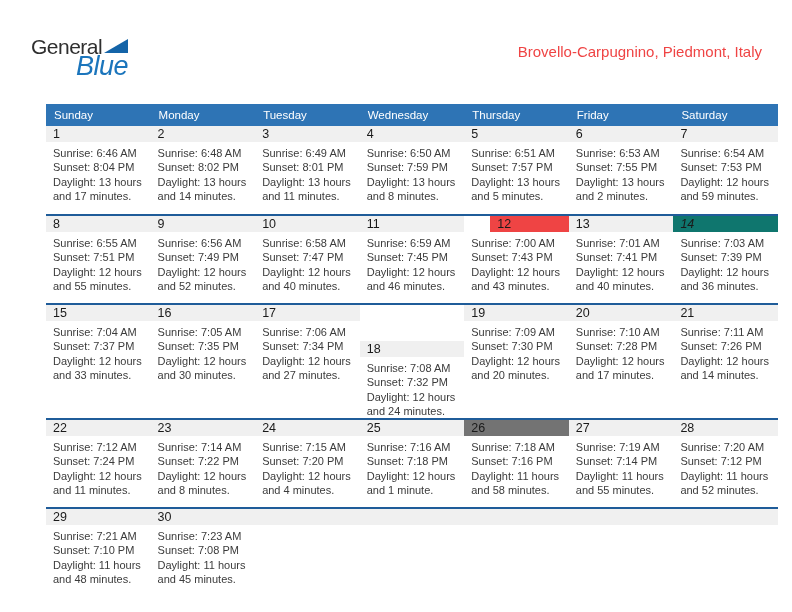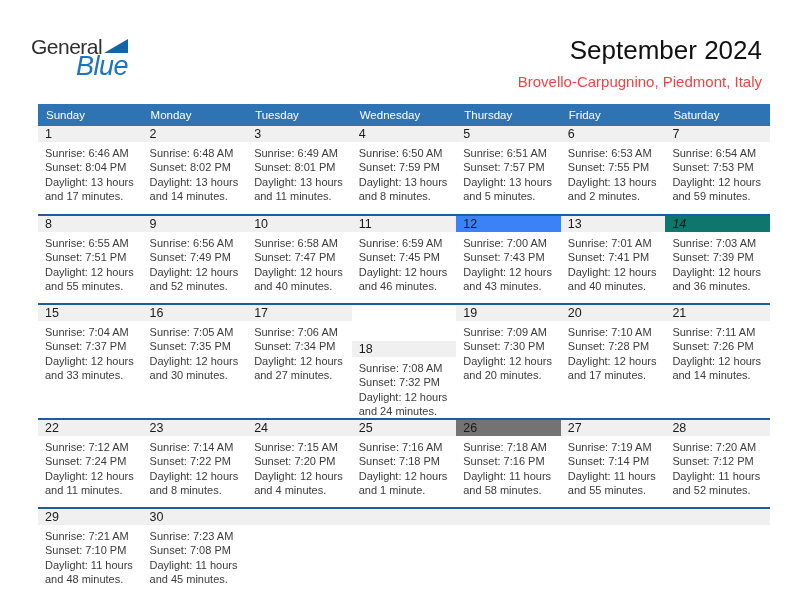--- a/index.html
+++ b/index.html
@@ -23,21 +23,21 @@
   .logo-word-bottom {
     font-size: 27px; letter-spacing: -0.5px; margin-top: -4px; padding-left: 45px; font-style: italic;
   }
 
   .titles { position: absolute; right: 30px; top: 36px; text-align: right; }
   .month-title { font-size: 26px; color: #111111; line-height: 1.15; font-weight: normal; }
   .location-subtitle { font-size: 15px; color: #ef4444; margin-top: 7px; }
 
   
   table.calendar {
-    position: absolute; left: 38px; top: 104px;
+    position: absolute; left: 46px; top: 104px;
     width: 732px; border-collapse: collapse; table-layout: fixed;
   }
   table.calendar th {
     height: 22px;
     color: #ffffff;
     font-size: 11.5px; font-weight: normal;
     text-align: left; padding-left: 8px;
     vertical-align: middle;
   }
   table.calendar tbody tr { height: 89px; }
@@ -68,21 +68,20 @@
         <span class="logo-triangle">
           <svg width="24" height="15" viewBox="0 0 24 15">
             <polygon id="logo-tri-poly" points="0,15 24,1 24,15" fill="#1464A8"></polygon>
           </svg>
         </span>
       </div>
       <div class="logo-word-bottom" id="logo-blue-word" style="color: rgb(27, 117, 188);">Blue</div>
     </div>
 
     <div class="titles">
-      <div class="month-title">September 2024</div>
       <div class="location-subtitle">Brovello-Carpugnino, Piedmont, Italy</div>
     </div>
 
   </div>
 
   <table class="calendar">
     <thead>
       <tr id="weekday-row">
           <th style="background: rgb(46, 116, 181);">Sunday</th>
           <th style="background: rgb(46, 116, 181);">Monday</th>
@@ -190,21 +189,21 @@
           <td>
             <div class="band" style="background: rgb(240, 240, 240);"><span>11</span></div>
             <div class="details">
               <div>Sunrise: 6:59 AM</div>
               <div>Sunset: 7:45 PM</div>
               <div>Daylight: 12 hours</div>
               <div>and 46 minutes.</div>
             </div>
           </td>
           <td>
-            <div class="band" style="background: #3b82f6;"><span>12</span></div>
+            <div class="band" style="background: #ef4444; margin-left: 26px;"><span>12</span></div>
             <div class="details">
               <div>Sunrise: 7:00 AM</div>
               <div>Sunset: 7:43 PM</div>
               <div>Daylight: 12 hours</div>
               <div>and 43 minutes.</div>
             </div>
           </td>
           <td>
             <div class="band" style="background: rgb(240, 240, 240);"><span>13</span></div>
             <div class="details">

